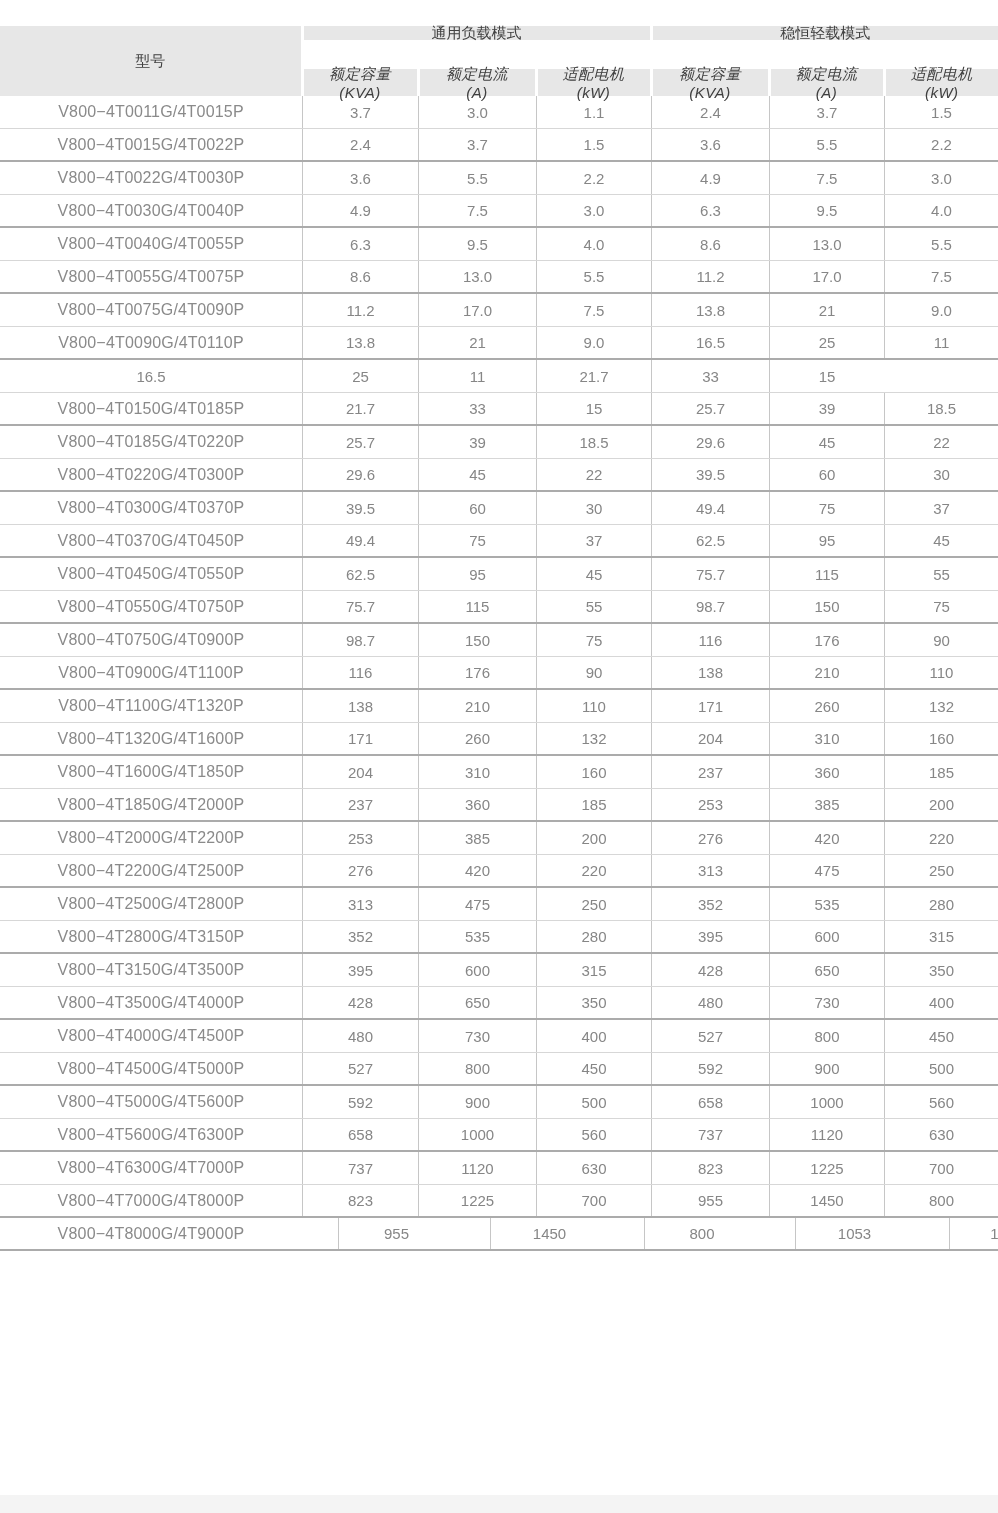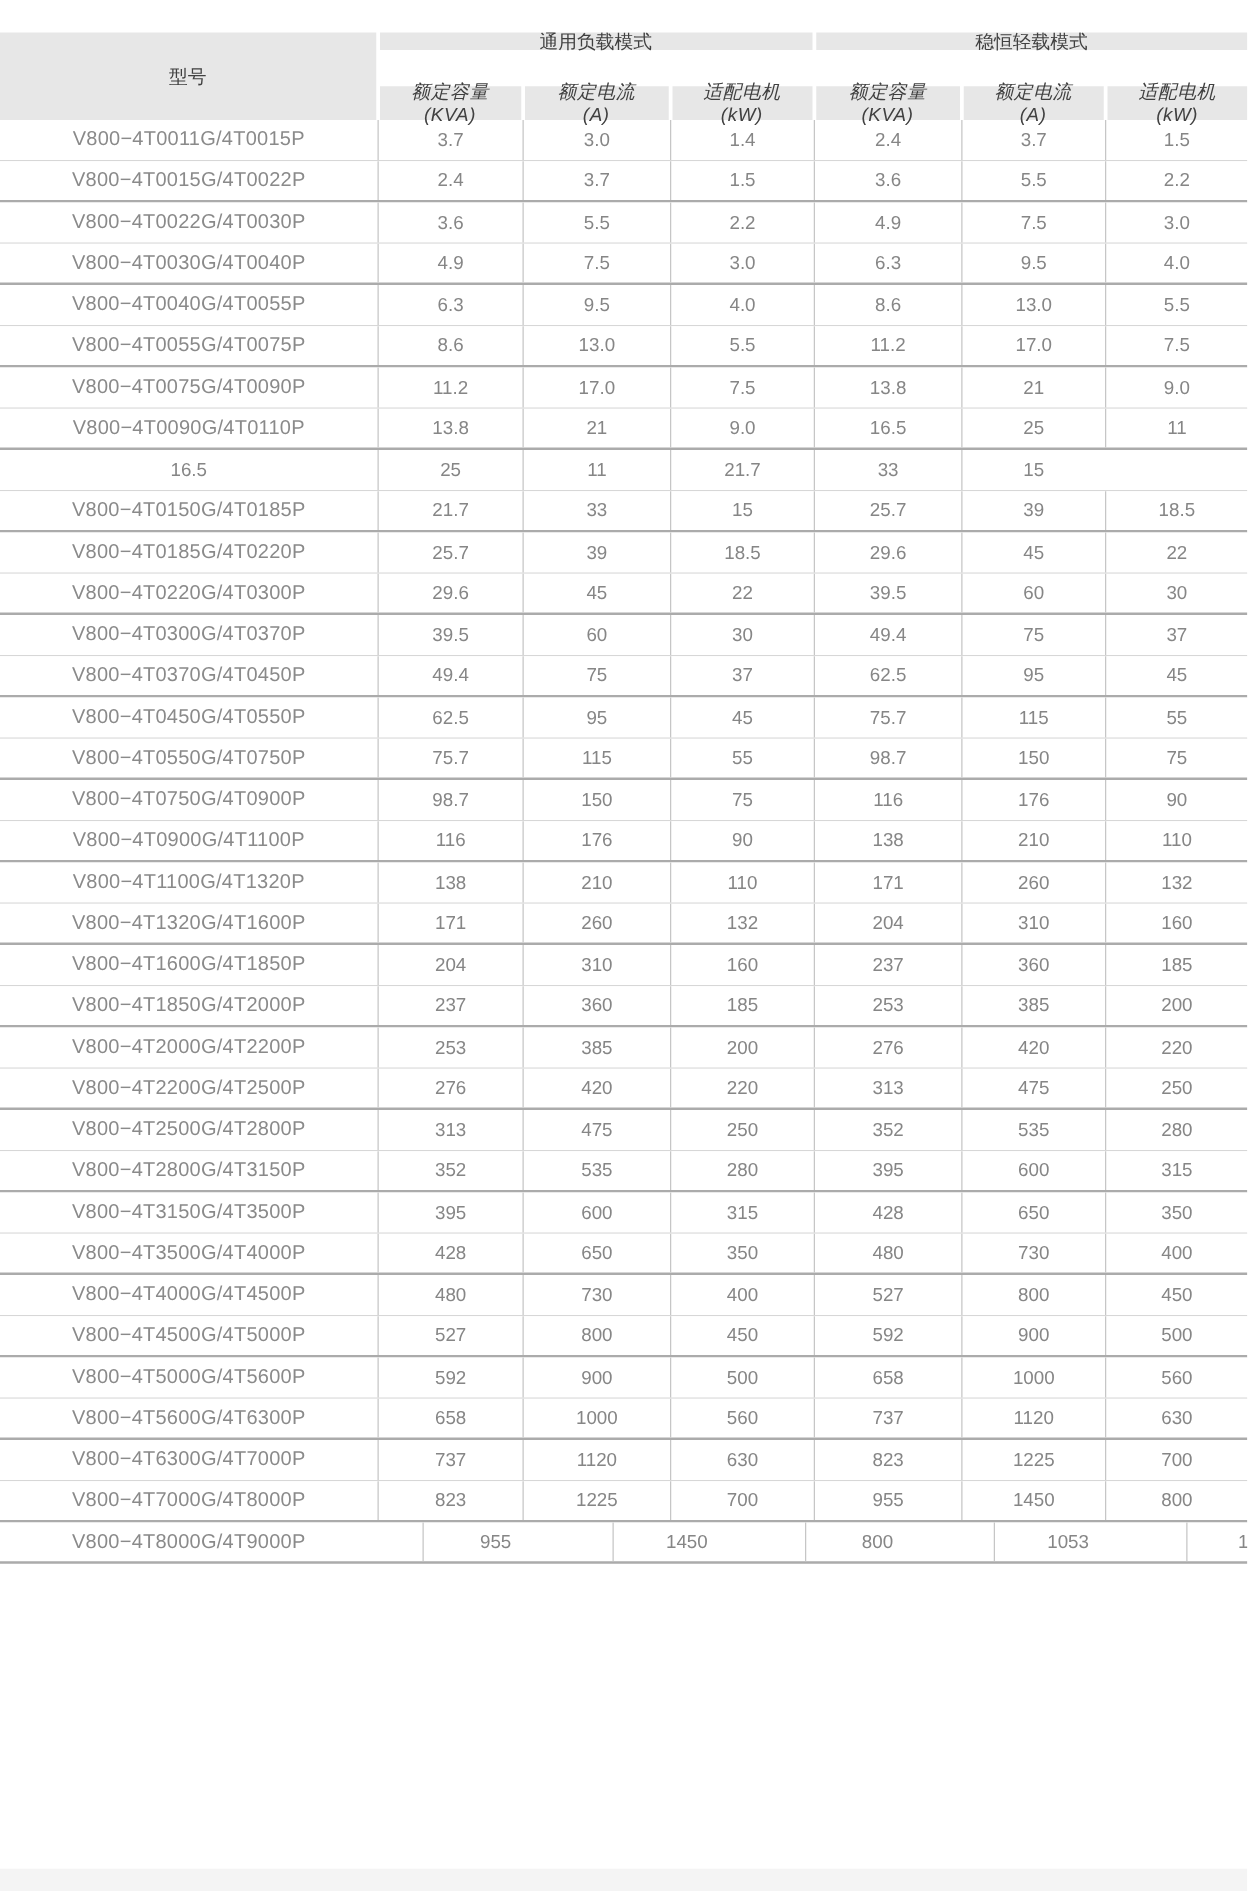--- a/index.html
+++ b/index.html
@@ -117,21 +117,21 @@
       <span>适配电机</span>
       <span>(kW)</span>
     </div>
   </div>
 
   <div class="tbody">
   <div class="row">
     <div class="cell model">V800−4T0011G/4T0015P</div>
     <div class="cell">3.7</div>
     <div class="cell">3.0</div>
-    <div class="cell">1.4</div>
+    <div class="cell">1.1</div>
     <div class="cell">2.4</div>
     <div class="cell">3.7</div>
     <div class="cell">1.5</div>
   </div>
 
   <div class="row">
     <div class="cell model">V800−4T0015G/4T0022P</div>
     <div class="cell">2.4</div>
     <div class="cell">3.7</div>
     <div class="cell">1.5</div>

